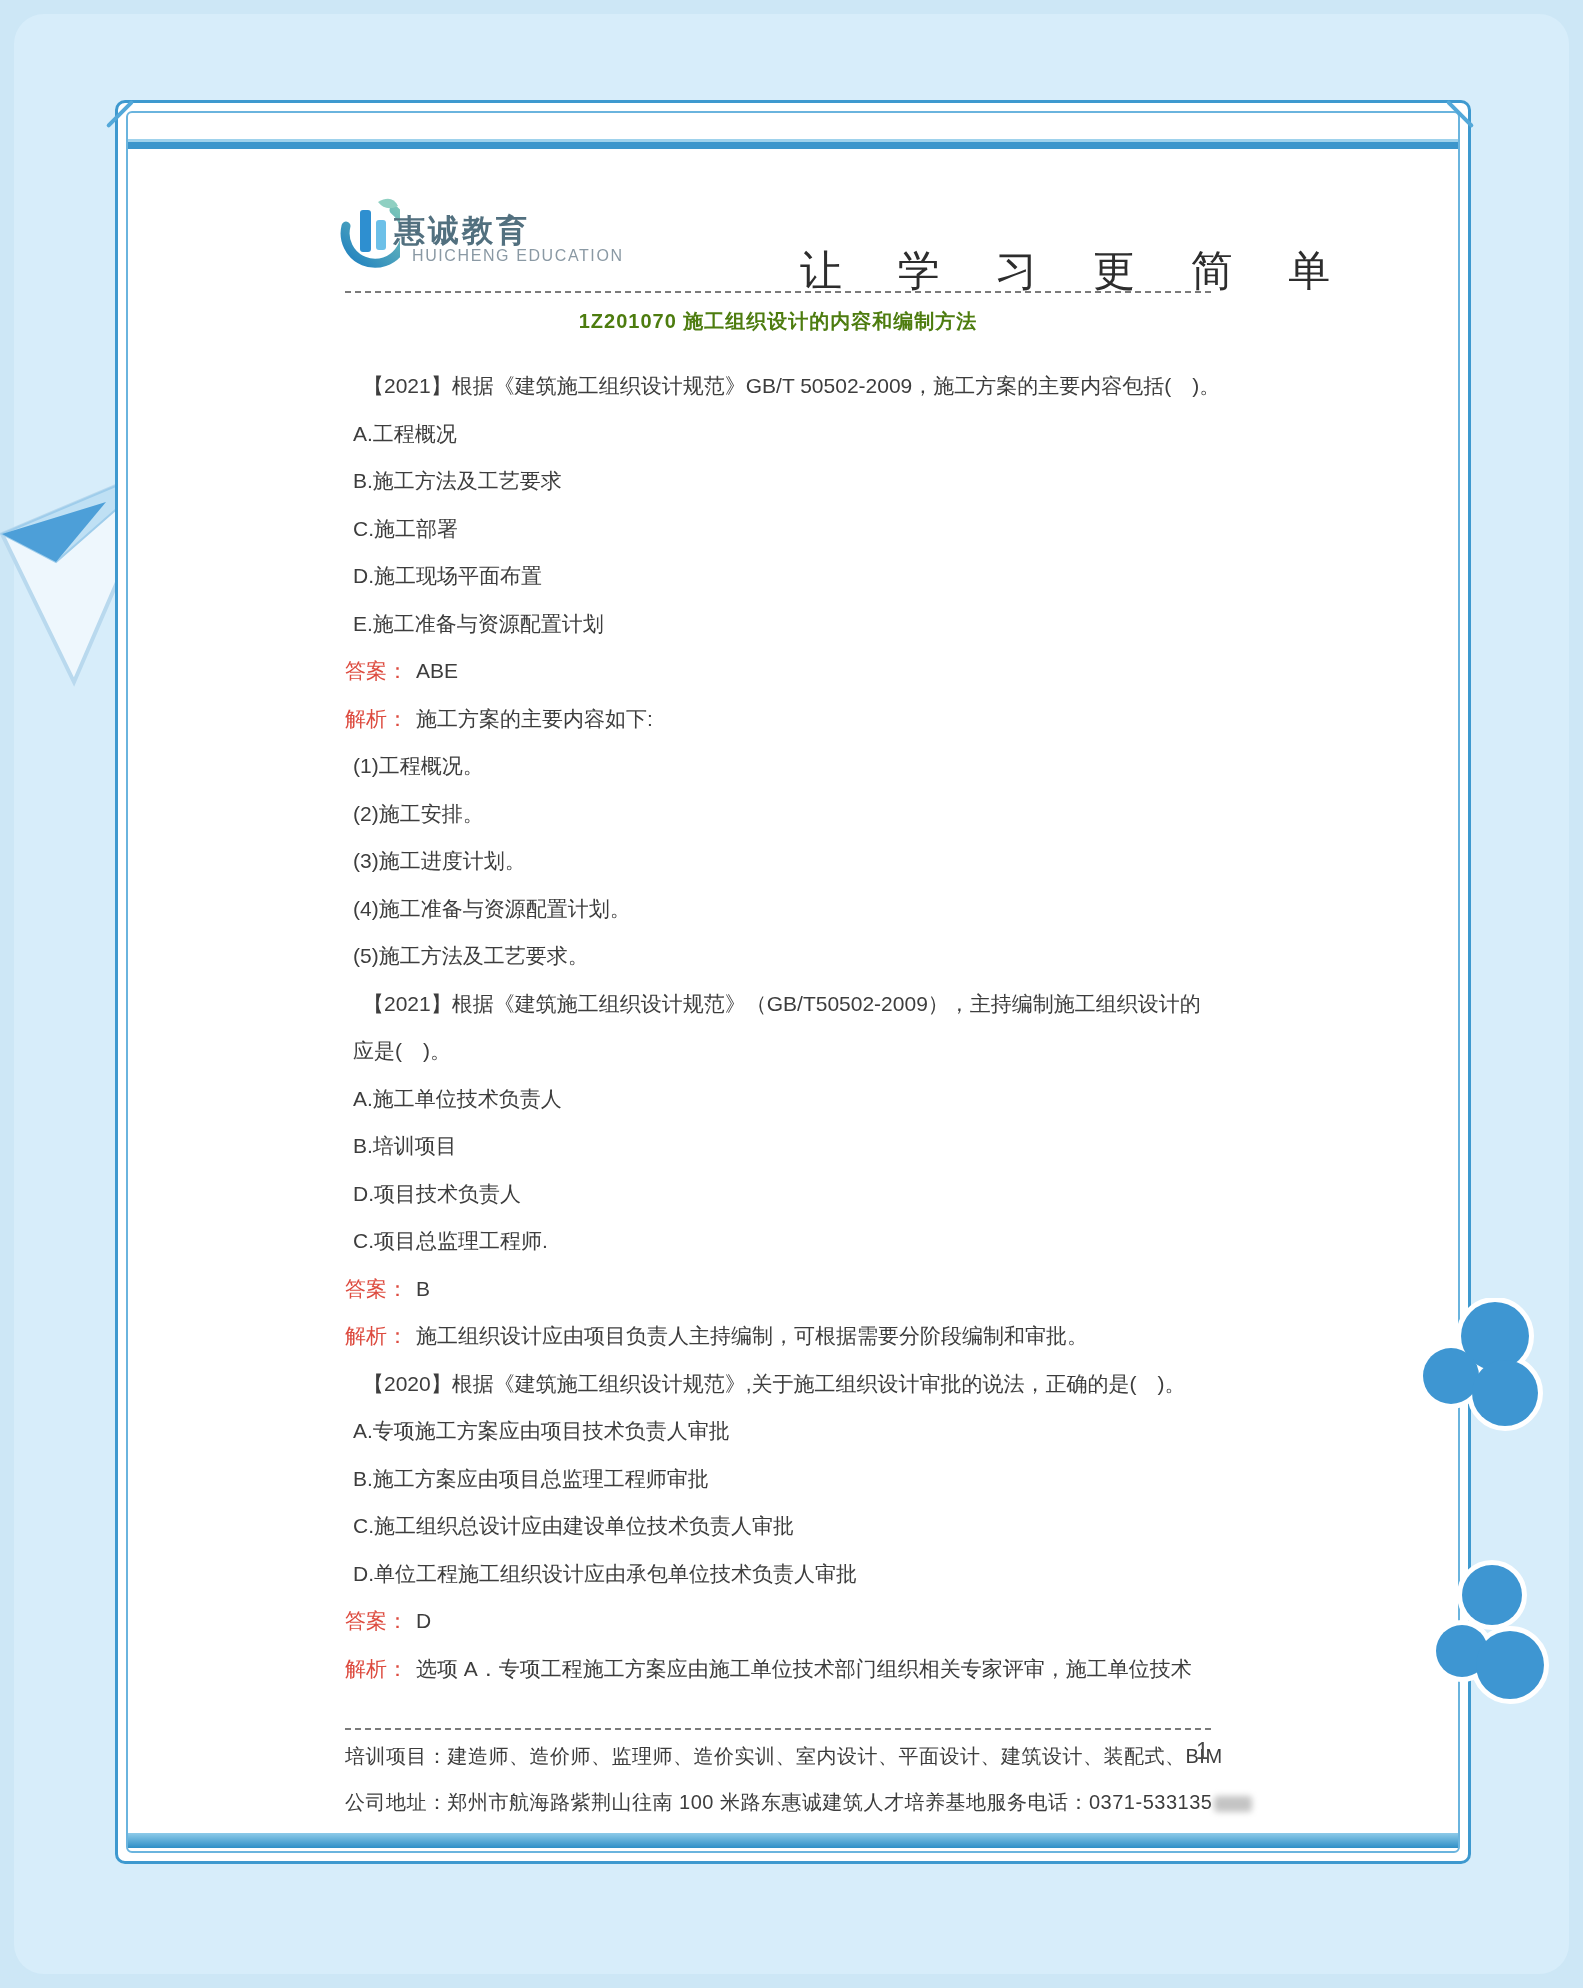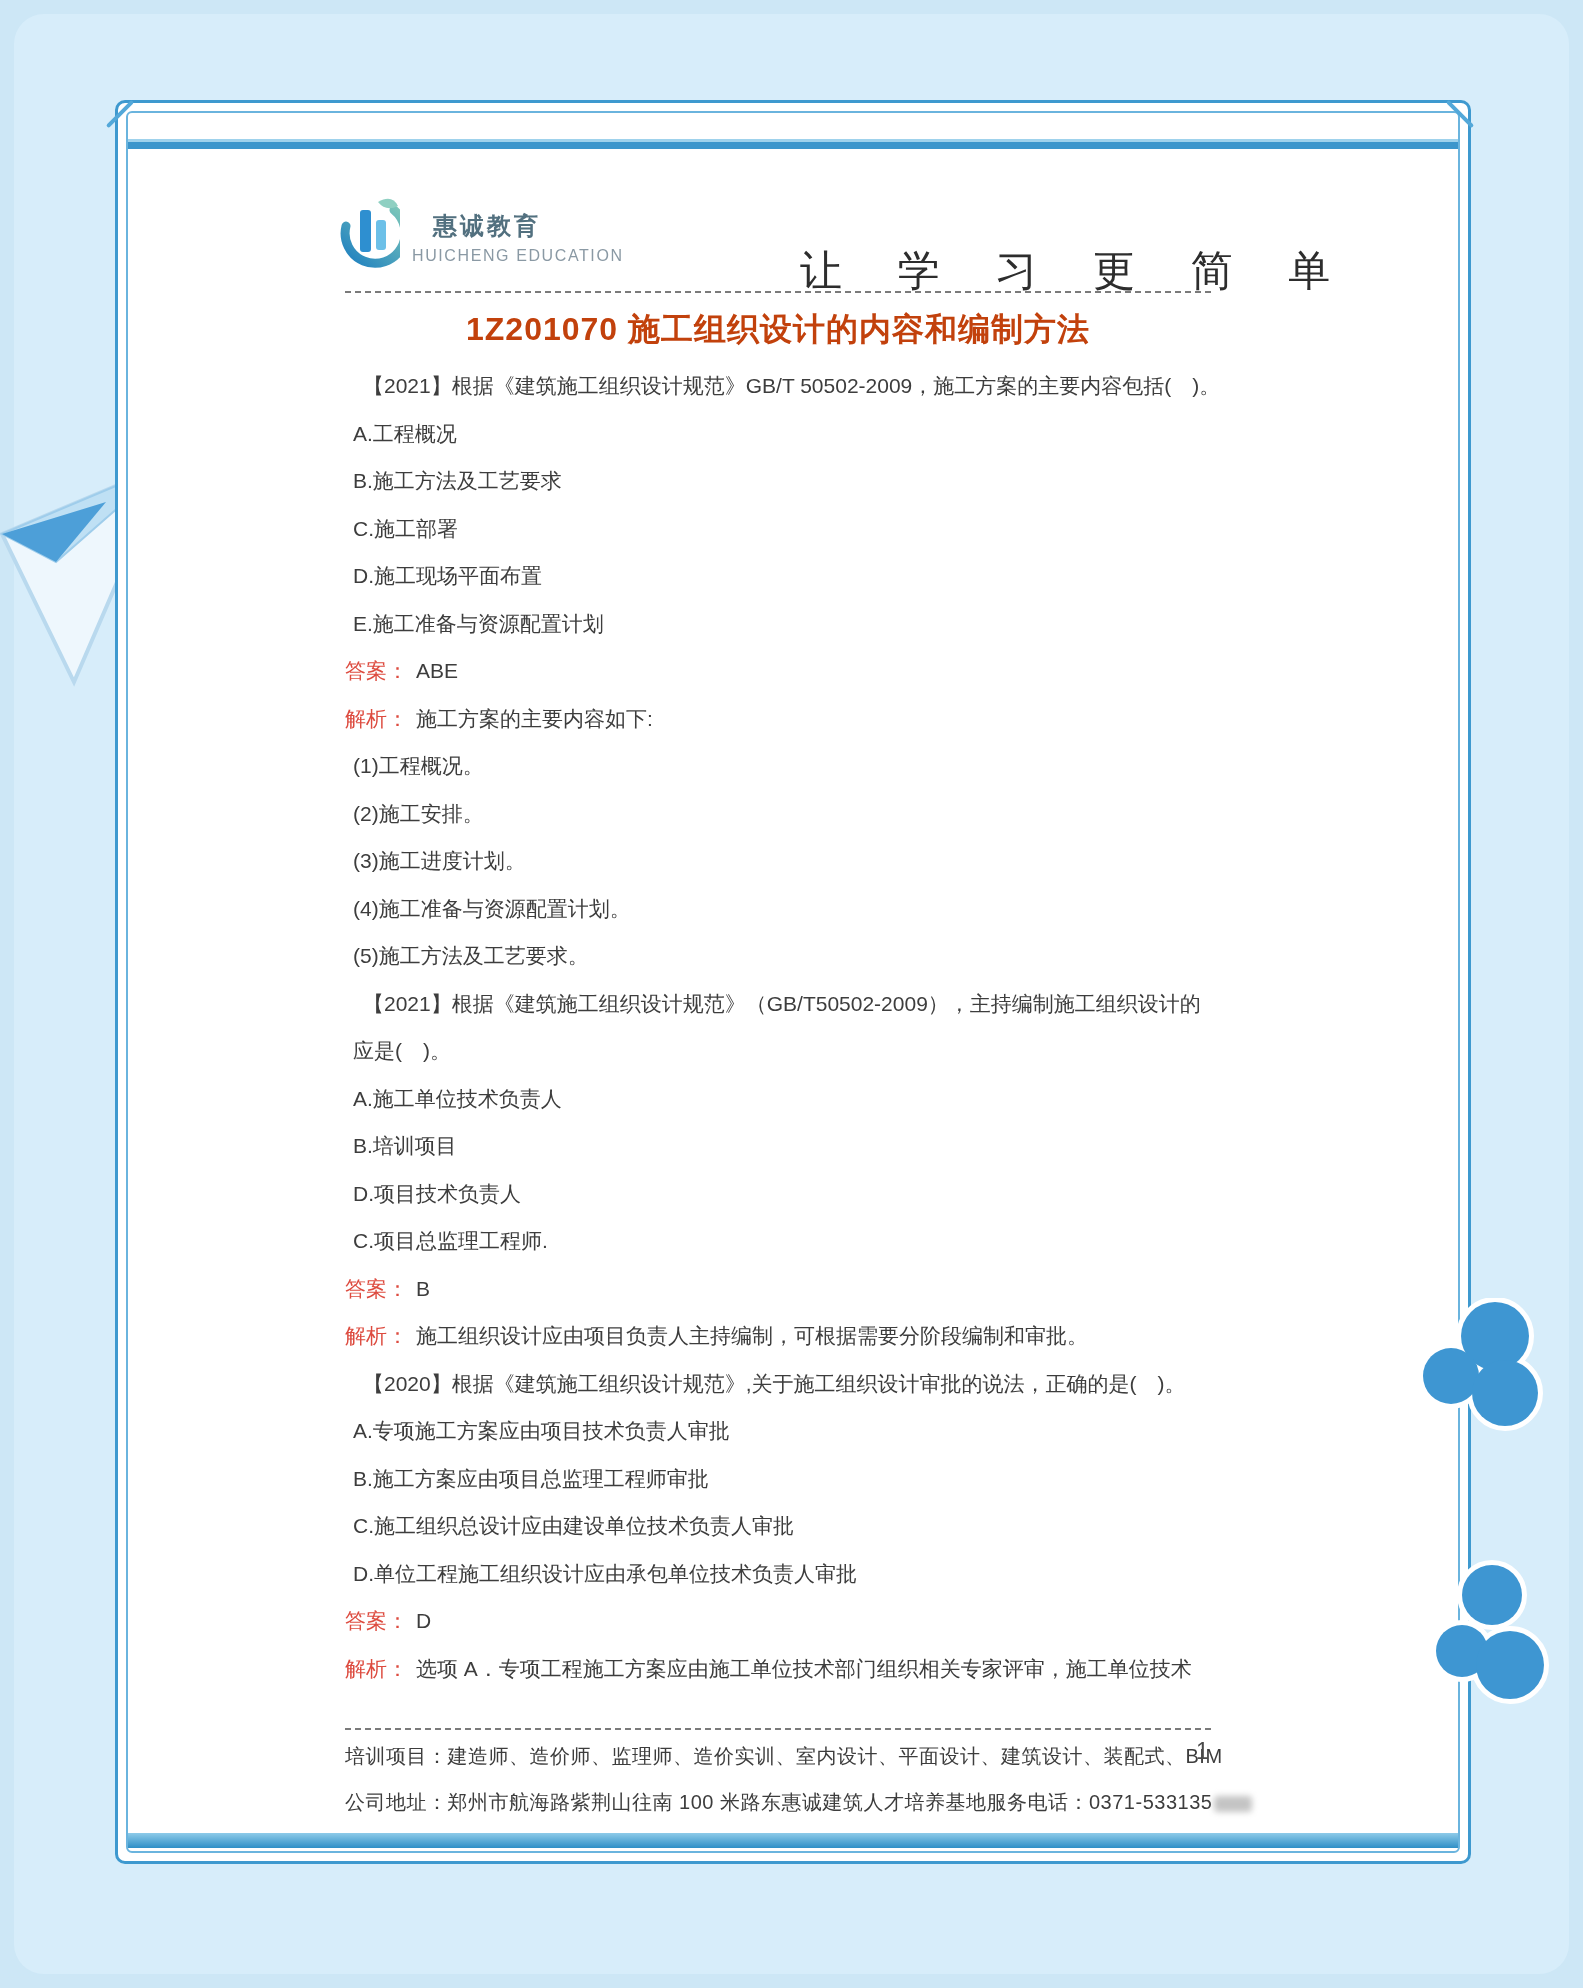--- a/index.html
+++ b/index.html
@@ -27,37 +27,37 @@
     position:absolute;left:10px;right:10px;bottom:13px;height:15px;
     background:linear-gradient(#8ecbe9,#2f8fc6);
   }
   .corner-slash{position:absolute;width:36px;height:4px;background:#53a8d9;border-radius:2px;}
   .corner-slash.tl{left:102px;top:112px;transform:rotate(-45deg);}
   .corner-slash.tr{left:1442px;top:112px;transform:rotate(45deg);}
 
   
   .logo-mark{position:absolute;left:338px;top:192px;width:62px;height:92px;}
   .brand-cn{
-    position:absolute;left:433px;top:210px;font-size:24px;font-weight:bold;
+    position:absolute;left:394px;top:210px;font-size:31px;font-weight:bold;
     color:#52707f;letter-spacing:3px;
   }
   .brand-en{
     position:absolute;left:412px;top:247px;font-size:16px;color:#8a99a4;letter-spacing:1.6px;
   }
   .tagline{
     position:absolute;left:800px;top:243px;width:360px;
     font-size:42px;color:#2d2d2d;letter-spacing:22px;white-space:nowrap;
   }
   .dash-rule{position:absolute;left:345px;width:866px;border-top:2px dashed #7a7a7a;height:0;}
   .dash-rule.header{top:291px;}
   .dash-rule.footer{top:1728px;}
 
   .doc-title{
     position:absolute;left:345px;top:308px;width:866px;text-align:center;
-    font-size:32px;font-weight:bold;color:#c2410c;letter-spacing:1px;
+    font-size:20px;font-weight:bold;color:#4d7c0f;letter-spacing:1px;
   }
 
   
   .content-col{position:absolute;left:345px;top:375px;width:868px;}
   .bline{
     font-size:21px;line-height:21px;margin:0 0 26.5px 0;color:#3d3d3d;
     white-space:nowrap;
   }
   .bline.ind{text-indent:10px;}
   .rlab{color:#dd4b3f;margin-right:8px;}

